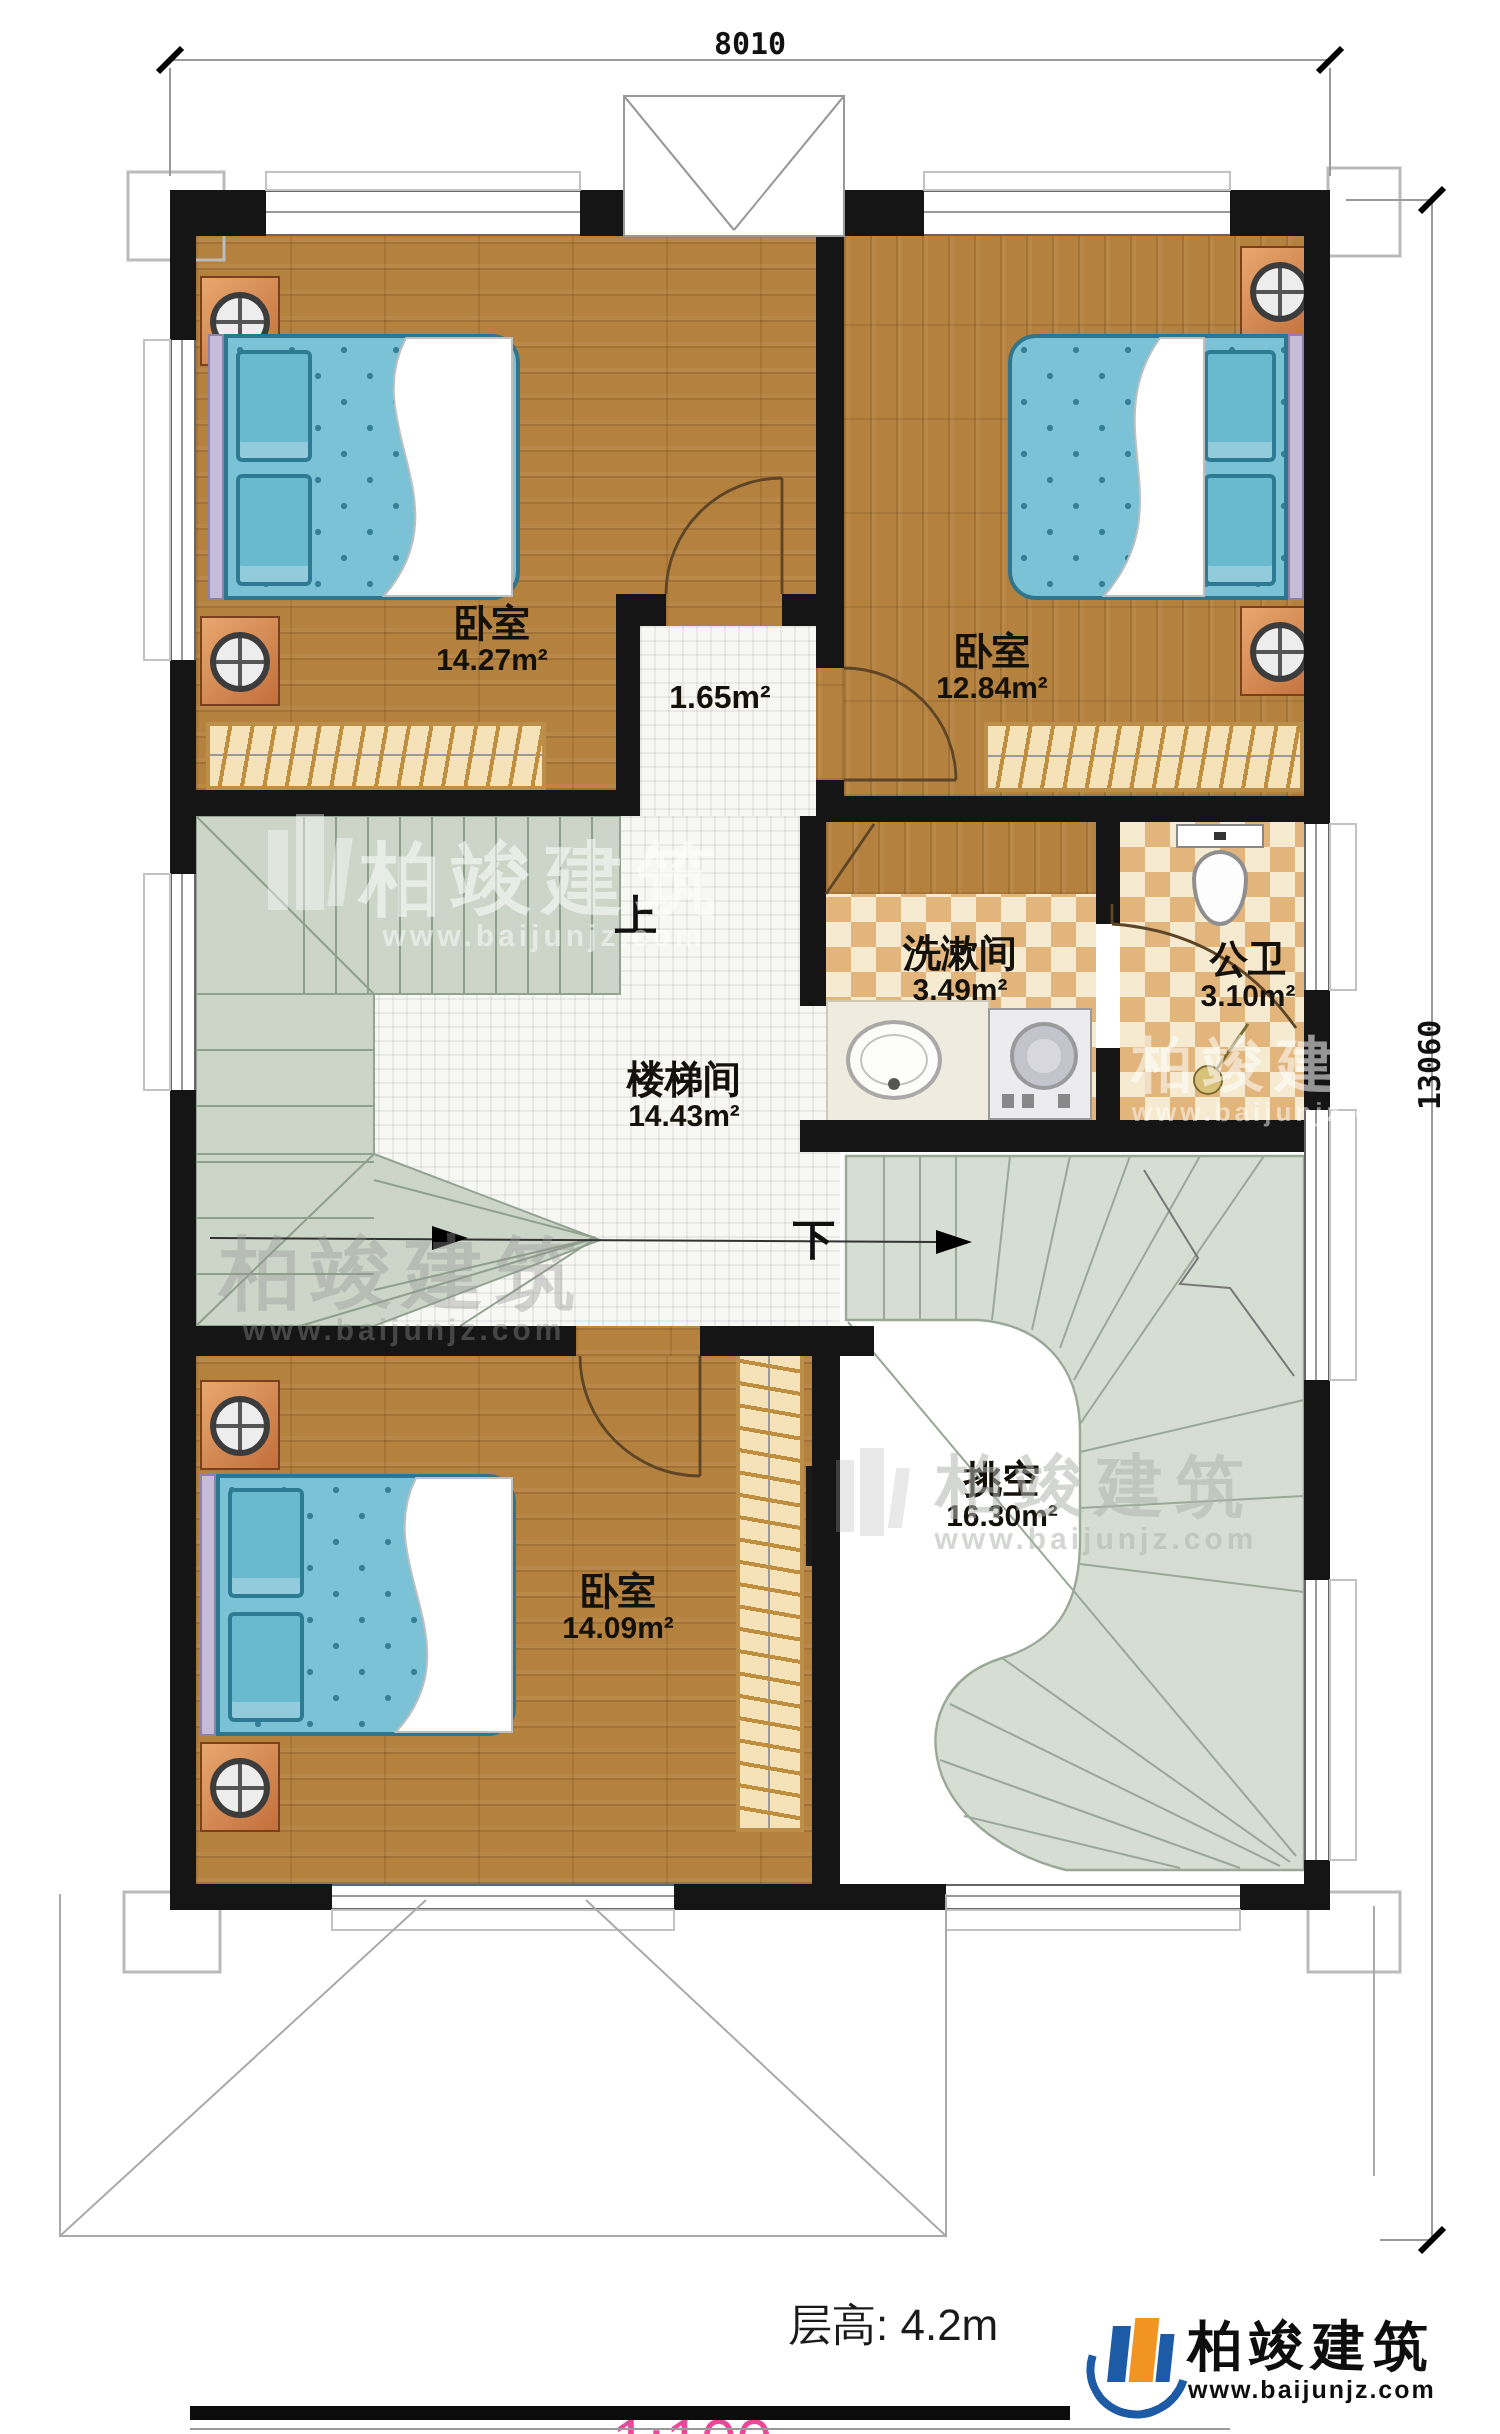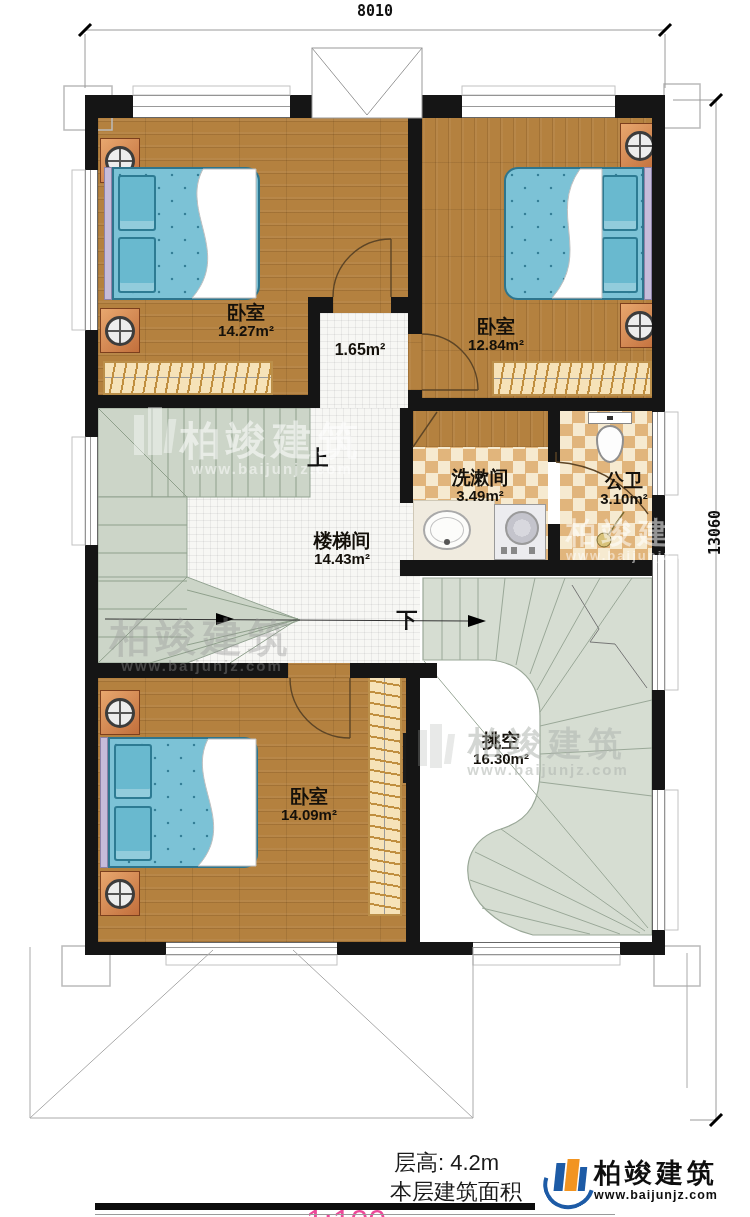--- a/index.html
+++ b/index.html
@@ -343,21 +343,21 @@
     <div class="rname">公卫</div>
     <div class="rarea">3.10m²</div>
   </div>
   <div class="rlabel" style="left:501px;top:749px;">
     <div class="rname">挑空</div>
     <div class="rarea">16.30m²</div>
   </div>
   <div class="updown" style="left:318px;top:458px;">上</div>
   <div class="updown" style="left:407px;top:620px;">下</div>
 
-  <div class="dimtext" style="left:375px;top:2px;transform:translateX(-50%);">8010</div>
+  <div class="dimtext" style="left:375px;top:13px;transform:translateX(-50%);">8010</div>
   <div class="dimtext" style="left:706px;top:555px;transform:rotate(-90deg);transform-origin:left top;">13060</div>
 
   <div class="wm-icon" style="left:120px;top:405px;width:60px;height:66px;">
     <span style="left:14px;top:10px;width:10px;height:40px;"></span>
     <span style="left:28px;top:2px;width:14px;height:48px;"></span>
     <span style="left:46px;top:14px;width:8px;height:34px;transform:skewX(-8deg);"></span>
   </div>
   <div class="wm wm-white" style="left:272px;top:448px;">
     <div class="brand">柏竣建筑</div>
     <div class="url">www.baijunjz.com</div>
@@ -375,21 +375,20 @@
     <span style="left:22px;top:2px;width:12px;height:44px;background:rgba(170,175,170,.6);"></span>
     <span style="left:38px;top:12px;width:7px;height:30px;transform:skewX(-8deg);background:rgba(170,175,170,.6);"></span>
   </div>
   <div class="wm wm-gray" style="left:548px;top:752px;">
     <div class="brand" style="font-size:34px;color:rgba(175,180,175,.55);">柏竣建筑</div>
     <div class="url" style="color:rgba(175,180,175,.55);">www.baijunjz.com</div>
   </div>
 
   <div class="tb-scale">1:100</div>
   <div class="tb-floorh">层高: 4.2m</div>
-  <div class="tb-area">本层建筑面积</div>
   <div class="tb-rule"></div>
   <div class="tb-rule2"></div>
   <div class="logo-icon">
     <i class="swoosh"></i>
       <i class="b1"></i>
       <i class="b2"></i>
       <i class="b3"></i>
   </div>
   <div class="logo-brand">柏竣建筑</div>
   <div class="logo-url">www.baijunjz.com</div>

